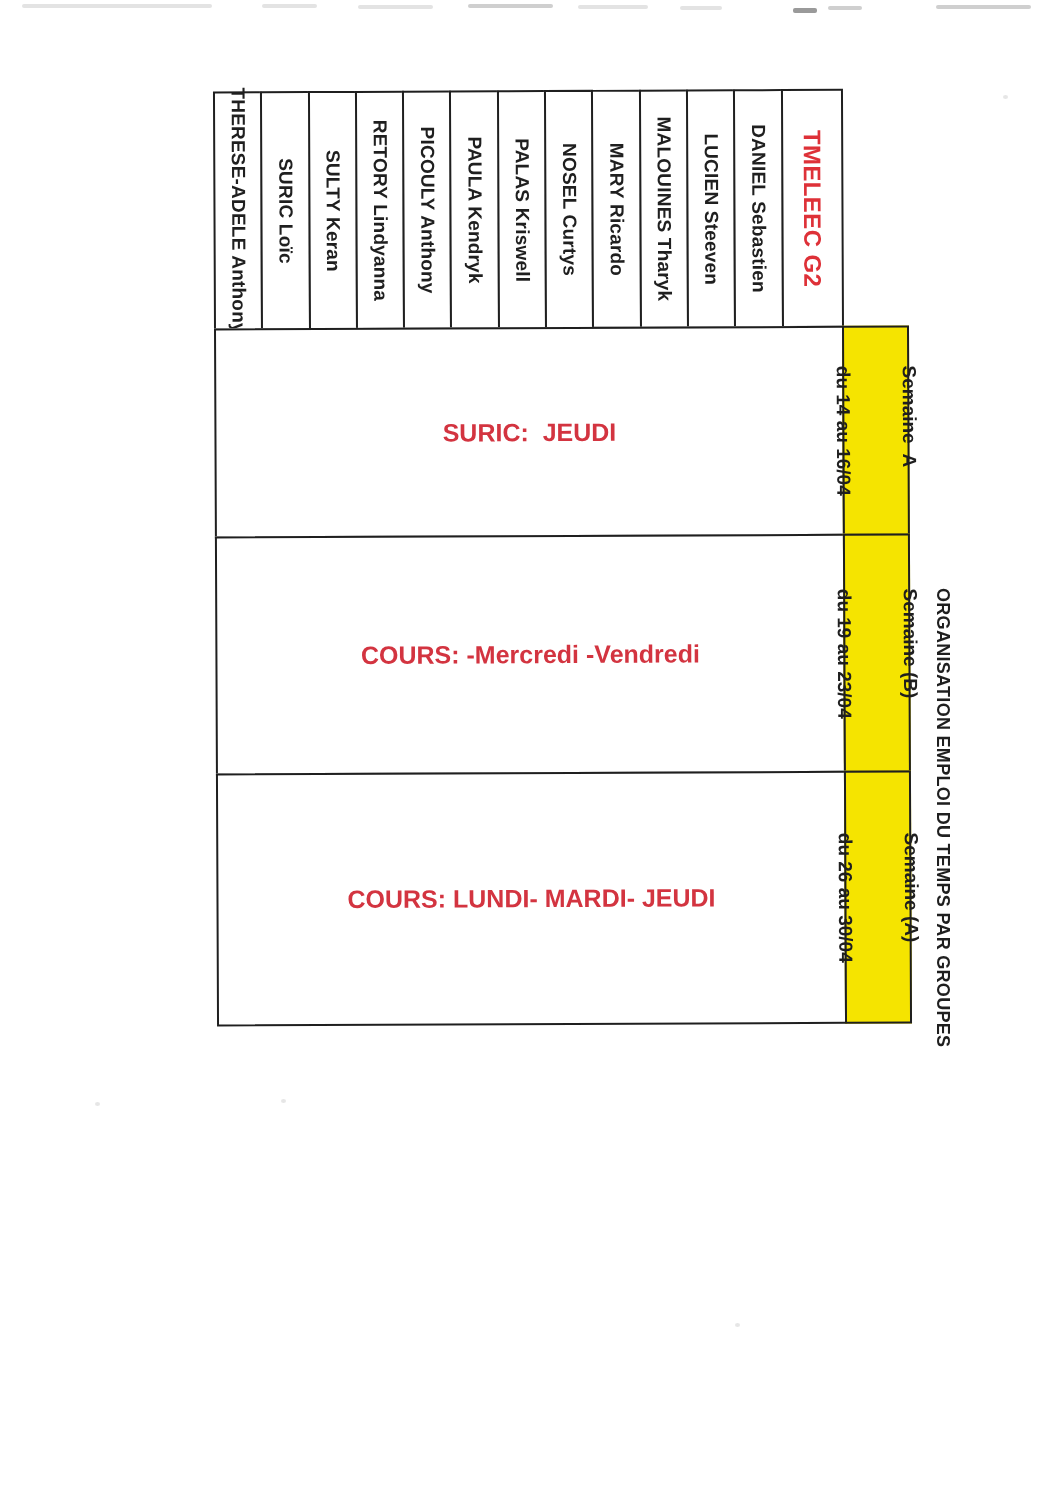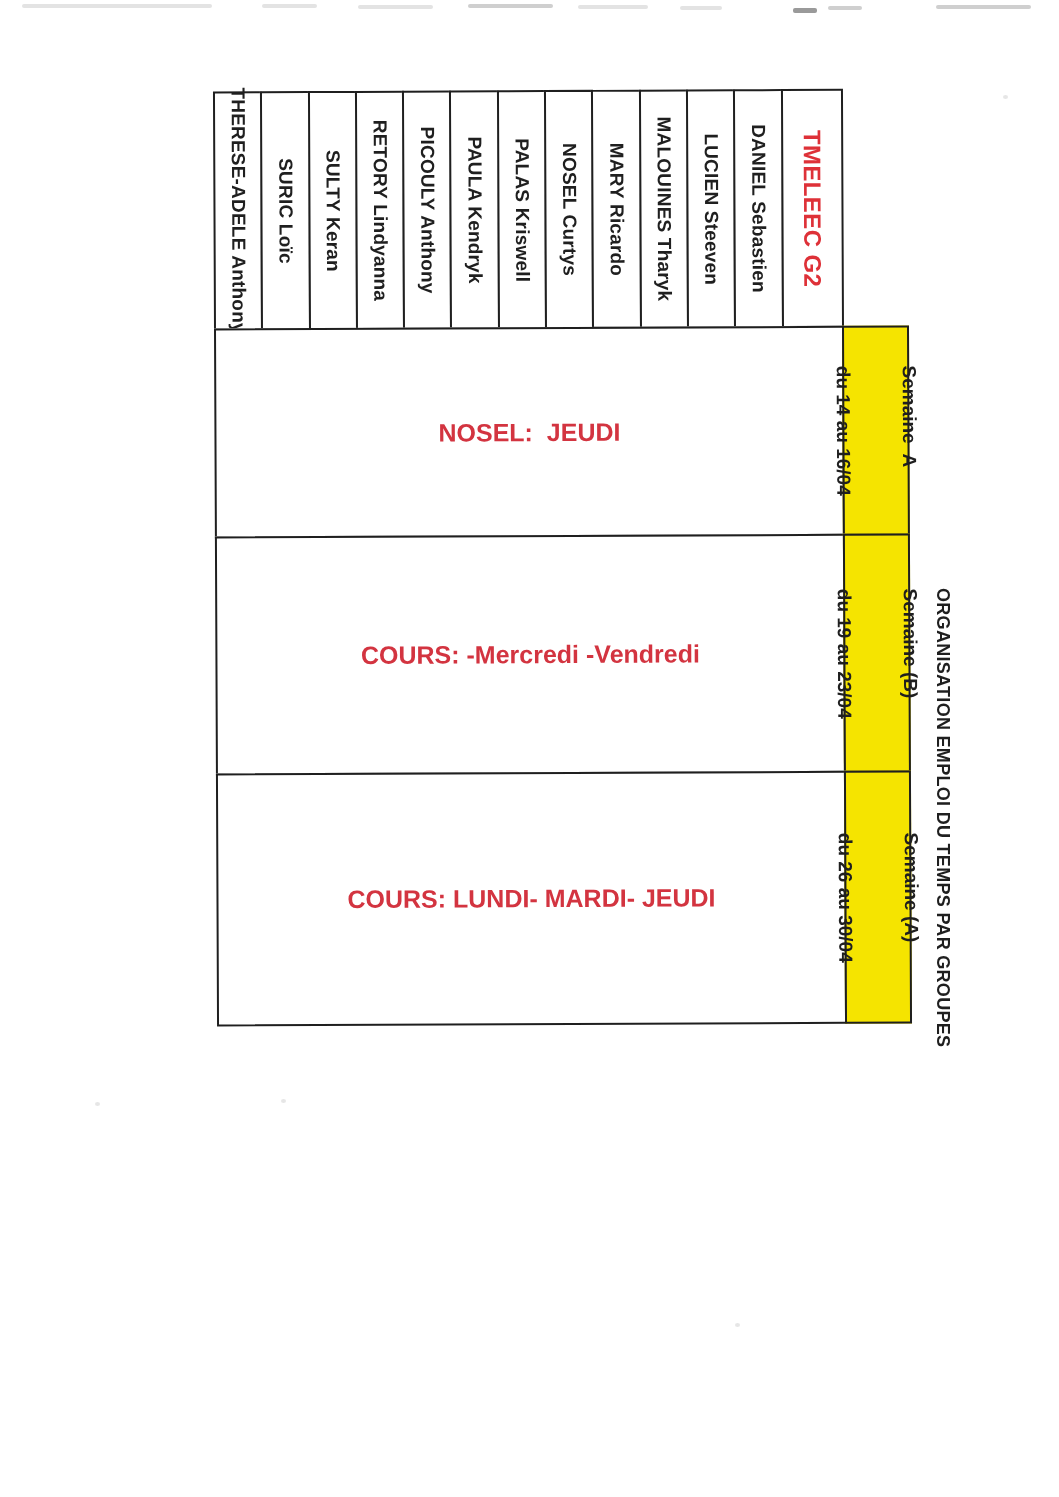--- a/index.html
+++ b/index.html
@@ -148,21 +148,21 @@
       <div class="cell name-cell">
         <span class="vtext student-name">DANIEL Sebastien</span>
       </div>
       <div class="cell group-cell">
         <span class="vtext group-label" style="color:#de3138">TMELEEC G2</span>
       </div>
     </div>
 
     <div class="row week-row" style="height:210px">
       <div class="cell cours-cell">
-        <span class="cours-text" style="color:#d33440">NOSEL:  JEUDI</span>
+        <span class="cours-text" style="color:#d33440">SURIC:  JEUDI</span>
       </div>
       <div class="cell week-cell" style="background:#f5e400">
         <span class="vtext week-label-wrap">
           <span class="line">Semaine  A</span>
           <span class="line">du 14 au 16/04</span>
         </span>
       </div>
     </div>
 
     <div class="row week-row" style="height:239px">

